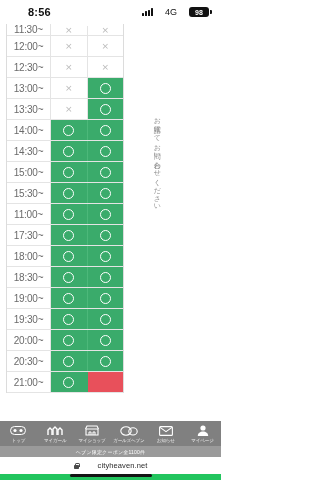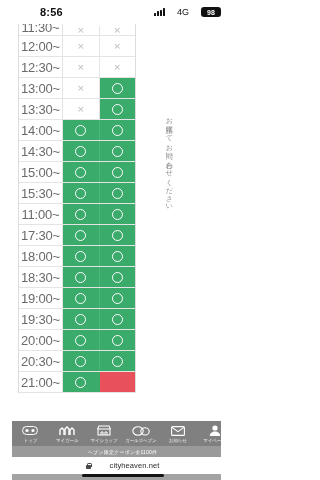--- a/index.html
+++ b/index.html
@@ -2,21 +2,21 @@
 <html><head>
 <meta charset="utf-8">
 <style>
   * { box-sizing: border-box; margin: 0; padding: 0; }
   html, body {
     width: 221px; height: 480px;
     background: #ffffff;
     font-family: "Liberation Sans", "DejaVu Sans", sans-serif;
     overflow: hidden;
   }
-  #app { position: relative; width: 221px; height: 480px; background:#a3a3a3;margin-left:12px; }
+  #app { position: relative; width: 221px; height: 480px; background:#22c55e; }
 
   
   .statusbar {
     height: 24px; width: 100%;
     display: flex; align-items: center; justify-content: space-between;
     padding: 0 12px 0 0;
     background: #ffffff;
   }
   .sb-time {
     font-size: 11px; font-weight: bold; color: #111;
@@ -53,21 +53,21 @@
     position: absolute; left: 6px; top: 0;
     width: 118px;
     border-left: 1px solid #dcdcdc;
     border-right: 1px solid #dcdcdc;
   }
   .row { display: flex; height: 21px; border-bottom: 1px solid #e4e4e4; }
   .row.clip-top { height: 12px; align-items: flex-end; overflow: hidden; }
   .cell-time {
     width: 44px; flex: 0 0 44px;
     display: flex; align-items: center; justify-content: center;
-    font-size: 13px; color: #6a6a6a; letter-spacing: -.2px;
+    font-size: 10px; color: #6a6a6a; letter-spacing: -.2px;
     background: #fff;
     border-right: 1px solid #e4e4e4;
   }
   .cell {
     flex: 1 1 0; position: relative;
     display: flex; align-items: center; justify-content: center;
     background: #fff;
     border-right: 1px solid #e4e4e4;
   }
   .cell:last-child { border-right: none; }

